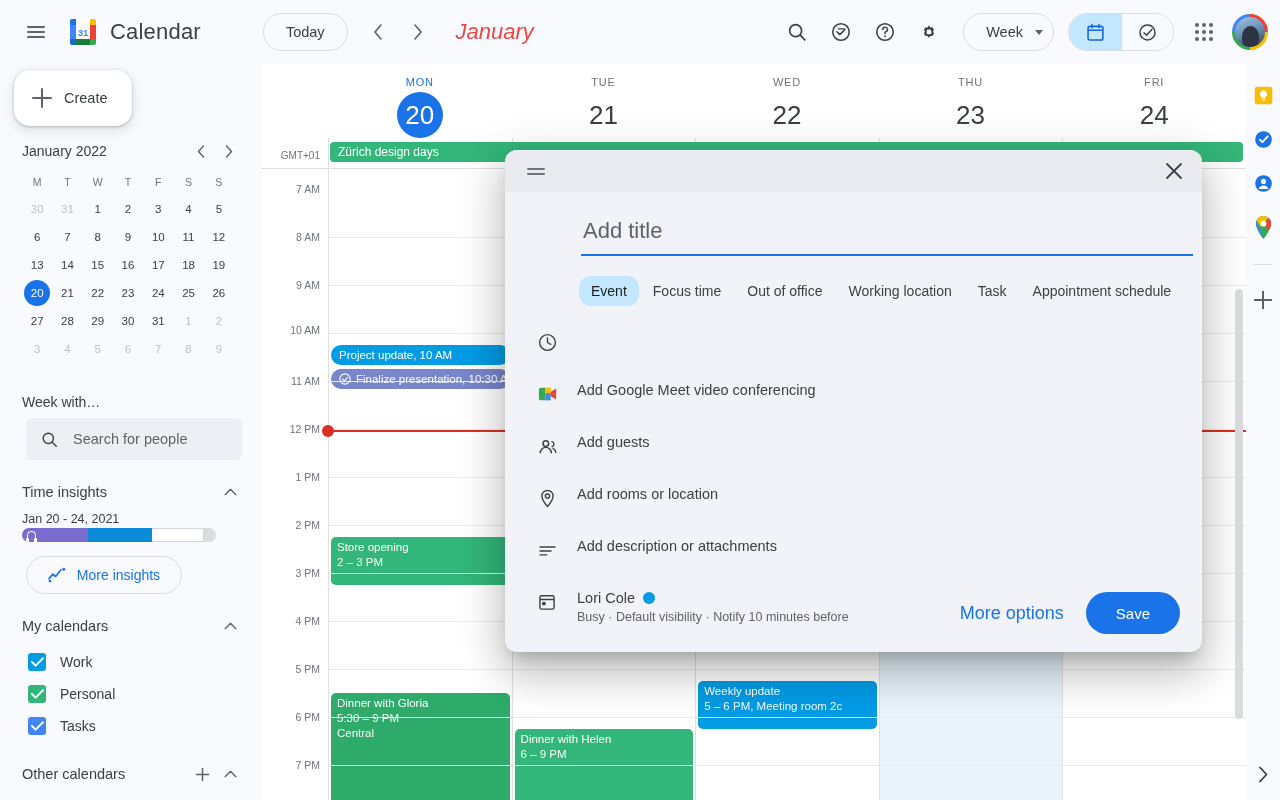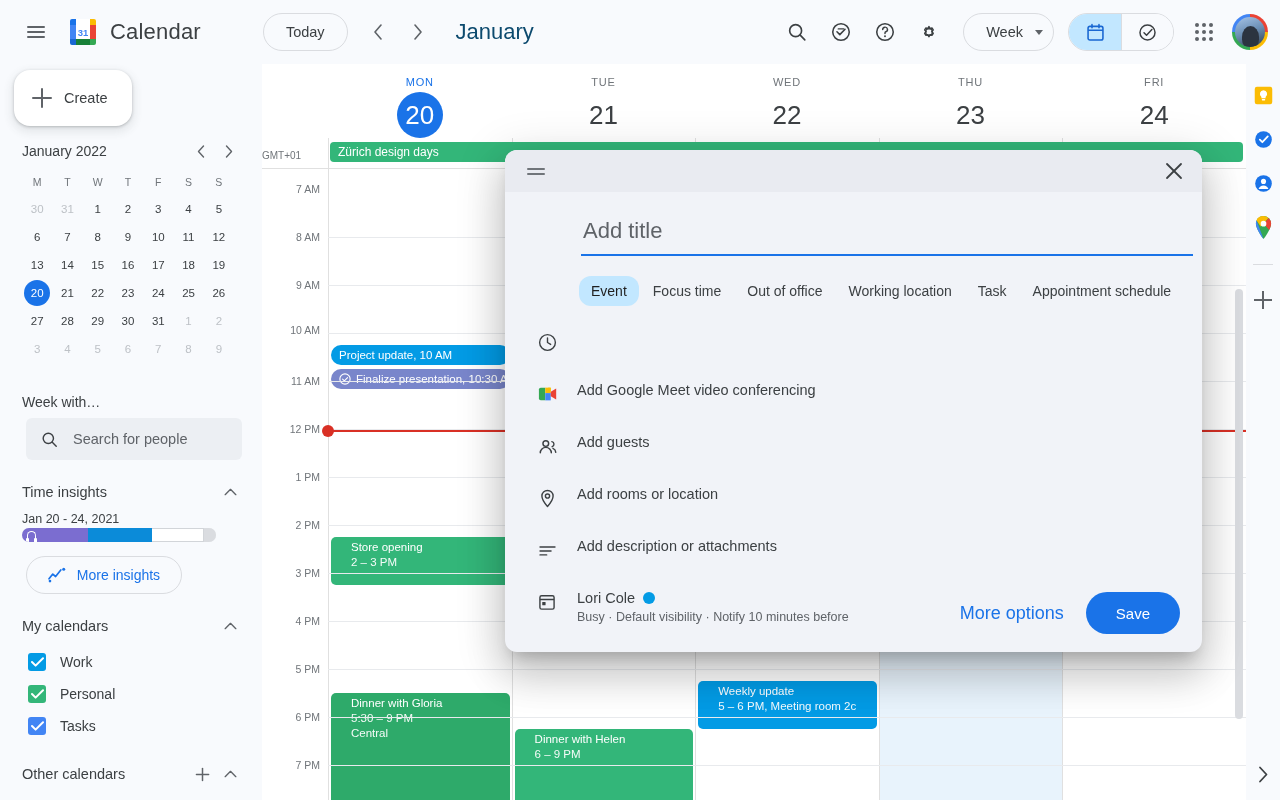--- a/index.html
+++ b/index.html
@@ -36,22 +36,23 @@
     font-size: 22px; color: #3c4043; margin-left: 10px; letter-spacing: .2px;
     white-space: nowrap; font-weight: 400;
   }
   .today-btn {
     margin-left: 62px; height: 38px; padding: 0 22px; border: 1px solid #dadce0;
     border-radius: 20px; background: #f8fafd; font-size: 14.5px; color: #3c4043;
     cursor: pointer; display: flex; align-items: center; font-family: inherit;
   }
   .nav-arrows { display: flex; margin-left: 10px; }
   .month-title {
-    font-size: 22px; color: #0c4a6e; margin-left: 18px; white-space: nowrap;
+    font-size: 22px; color: #ef4444; margin-left: 18px; white-space: nowrap;
     font-weight: 400;
+    font-style: italic;
   }
   .top-right {
     position: absolute; right: 12px; top: 0; height: 64px;
     display: flex; align-items: center; gap: 4px;
   }
   .view-select {
     height: 38px; padding: 0 10px 0 22px; border: 1px solid #dadce0;
     border-radius: 20px; background: #f8fafd; font-size: 14.5px; color: #3c4043;
     cursor: pointer; display: flex; align-items: center; gap: 12px;
     margin: 0 10px; font-family: inherit;
@@ -219,21 +220,21 @@
     width: 46px; height: 46px; line-height: 46px; text-align: center; border-radius: 50%;
     cursor: pointer;
   }
   .dcol.today .dnum { background: #1a73e8; color: #fff; }
 
   .allday-row {
     display: flex; min-height: 30px; border-bottom: 1px solid #e0e0e0; position: relative;
   }
   .gmt {
     width: 66px; flex: 0 0 66px; font-size: 10px; color: #70757a;
-    text-align: left; padding-right: 8px; padding-top: 12px;
+    text-align: right; padding-right: 8px; padding-top: 12px;
   }
   .allday-cols { flex: 1; display: flex; position: relative; }
   .allday-cols .adc { flex: 1 1 0; border-left: 1px solid #e0e0e0; min-height: 30px; }
   .allday-event {
     position: absolute; left: 2px; top: 4px; height: 20px; border-radius: 4px;
     background: #33b679; color: #fff; font-size: 12px; line-height: 20px;
     padding-left: 8px; overflow: hidden; white-space: nowrap; cursor: pointer;
   }
 
   .time-grid {
@@ -249,21 +250,21 @@
   .col {
     flex: 1 1 0; border-left: 1px solid #e0e0e0; position: relative;
   }
   .col.highlight { background: #e8f3fc; }
   .hline {
     position: absolute; left: 66px; right: 0; height: 0;
     border-top: 1px solid #e8eaed;
   }
   .ev {
     position: absolute; left: 2px; right: 2px; border-radius: 5px;
-    color: #fff; font-size: 11.5px; padding: 3px 20px; overflow: hidden;
+    color: #fff; font-size: 11.5px; padding: 3px 6px; overflow: hidden;
     cursor: pointer; line-height: 15px;
   }
   .ev .t2 { opacity: .95; }
   .ev.chip {
     border-radius: 11px; padding: 1px 8px; height: 20px; line-height: 18px;
     display: flex; align-items: center; gap: 5px; white-space: nowrap;
   }
   .now-line {
     position: absolute; height: 2px; background: #d93025; left: 0; right: 0; z-index: 6;
   }

